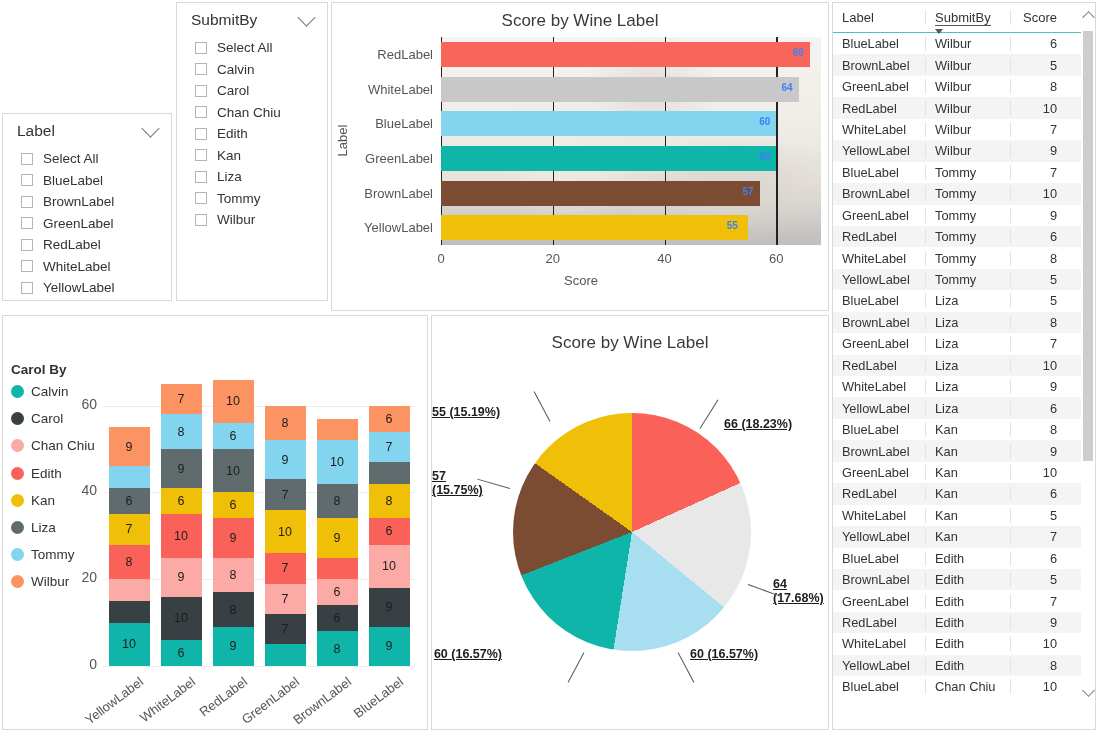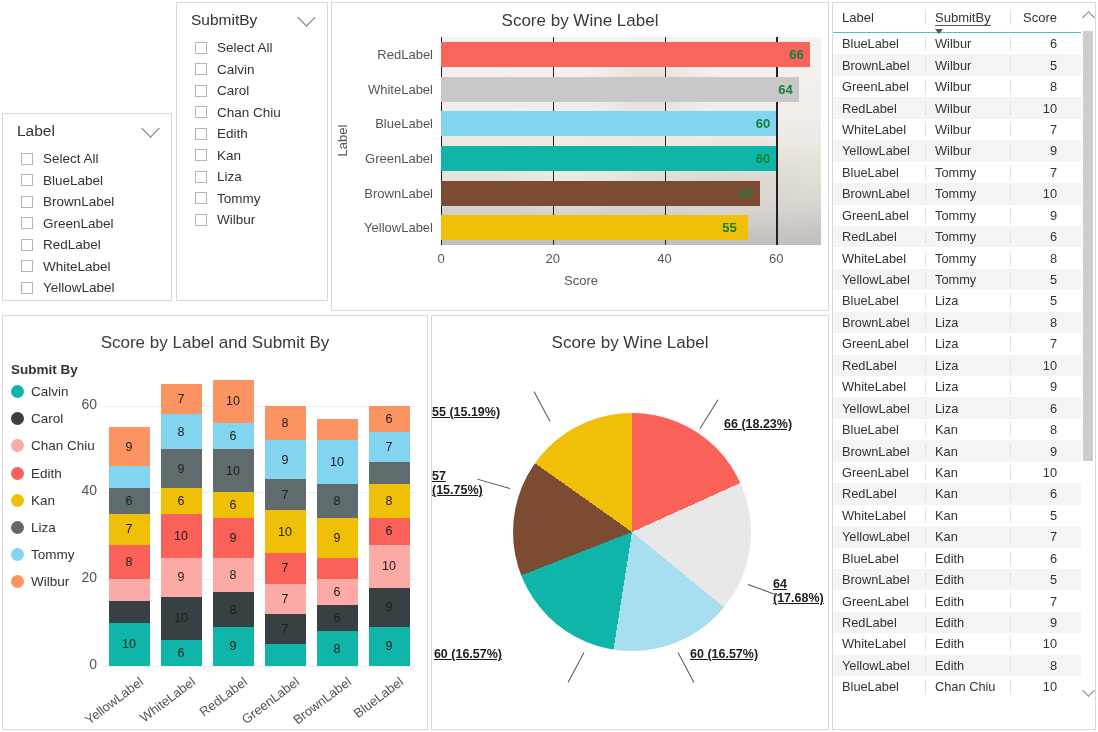--- a/index.html
+++ b/index.html
@@ -52,21 +52,21 @@
     position: absolute;
     background:
       linear-gradient(180deg, rgba(255,255,255,.32), rgba(255,255,255,.22)),
       radial-gradient(ellipse 55% 40% at 78% 72%, #cfc8bf 0%, rgba(207,200,191,0) 60%),
       radial-gradient(ellipse 30% 55% at 33% 55%, #e9e4dc 0%, rgba(233,228,220,0) 65%),
       radial-gradient(ellipse 25% 40% at 55% 25%, #d8cfc6 0%, rgba(216,207,198,0) 70%),
       linear-gradient(180deg,#f2efe9 0%, #eae5de 42%, #ddd7cf 70%, #b9b5b2 92%, #b0acaa 100%);
   }
   .hbar { position: absolute; }
   .hbar-val {
-    position: absolute; font-size: 13px; color: #15803d; font-weight: 600;
+    position: absolute; font-size: 10px; color: #3b82f6; font-weight: 600;
   }
   .ytic {
     position: absolute; text-align: right; font-size: 13px; color: #555;
   }
   .xtic { position: absolute; font-size: 13px; color: #555; text-align: center; }
   .gridline { position: absolute; width: 1.4px; background: #222; }
 
   
   .legend-title { position: absolute; font-size: 13.5px; font-weight: 700; color: #333; }
   .leg-item { position: absolute; display: flex; align-items: center; font-size: 13.5px; color: #333; }
@@ -202,28 +202,27 @@
       <div class="hbar" style="left:109px;top:108.16666666666666px;width:335.29411764705884px;height:25px;background:#83d4ee;"></div>
       <div class="hbar-val" style="left:418.29411764705884px;top:113.16666666666666px;width:20px;text-align:right;">60</div>
       <div class="ytic" style="left:0px;top:113.16666666666666px;width:101px;">BlueLabel</div>
       <div class="hbar" style="left:109px;top:142.83333333333334px;width:335.29411764705884px;height:25px;background:#0fb5a8;"></div>
       <div class="hbar-val" style="left:418.29411764705884px;top:147.83333333333334px;width:20px;text-align:right;">60</div>
       <div class="ytic" style="left:0px;top:147.83333333333334px;width:101px;">GreenLabel</div>
       <div class="hbar" style="left:109px;top:177.5px;width:318.5294117647059px;height:25px;background:#7b4b32;"></div>
       <div class="hbar-val" style="left:401.5294117647059px;top:182.5px;width:20px;text-align:right;">57</div>
       <div class="ytic" style="left:0px;top:182.5px;width:101px;">BrownLabel</div>
       <div class="hbar" style="left:109px;top:212.16666666666666px;width:307.3529411764706px;height:25px;background:#efc007;"></div>
-      <div class="hbar-val" style="left:390.3529411764706px;top:217.16666666666666px;width:20px;text-align:left;">55</div>
+      <div class="hbar-val" style="left:390.3529411764706px;top:217.16666666666666px;width:20px;text-align:center;">55</div>
       <div class="ytic" style="left:0px;top:217.16666666666666px;width:101px;">YellowLabel</div>
       <div class="axis-lab" style="left:0;top:270px;width:498px;text-align:center;font-size:13px;">Score</div>
       <div class="axis-lab" style="left:-30px;top:130px;width:80px;text-align:center;transform:rotate(-90deg);font-size:13px;">Label</div>
     </div>
     <div class="panel" style="left:2px;top:315px;width:426px;height:415px;">
-      <div class="chart-title" style="top:17px;">Score by Label and Submit By</div>
-      <div class="legend-title" style="left:8px;top:46px;">Submit By</div>
+      <div class="legend-title" style="left:8px;top:46px;">Carol By</div>
       <div class="leg-item" style="left:8px;top:68px;">
         <span class="leg-dot" style="background:#0fb5a8;"></span>
         <span>Calvin</span>
       </div>
       <div class="leg-item" style="left:8px;top:95.2px;">
         <span class="leg-dot" style="background:#384044;"></span>
         <span>Carol</span>
       </div>
       <div class="leg-item" style="left:8px;top:122.4px;">
         <span class="leg-dot" style="background:#fbaaa6;"></span>

